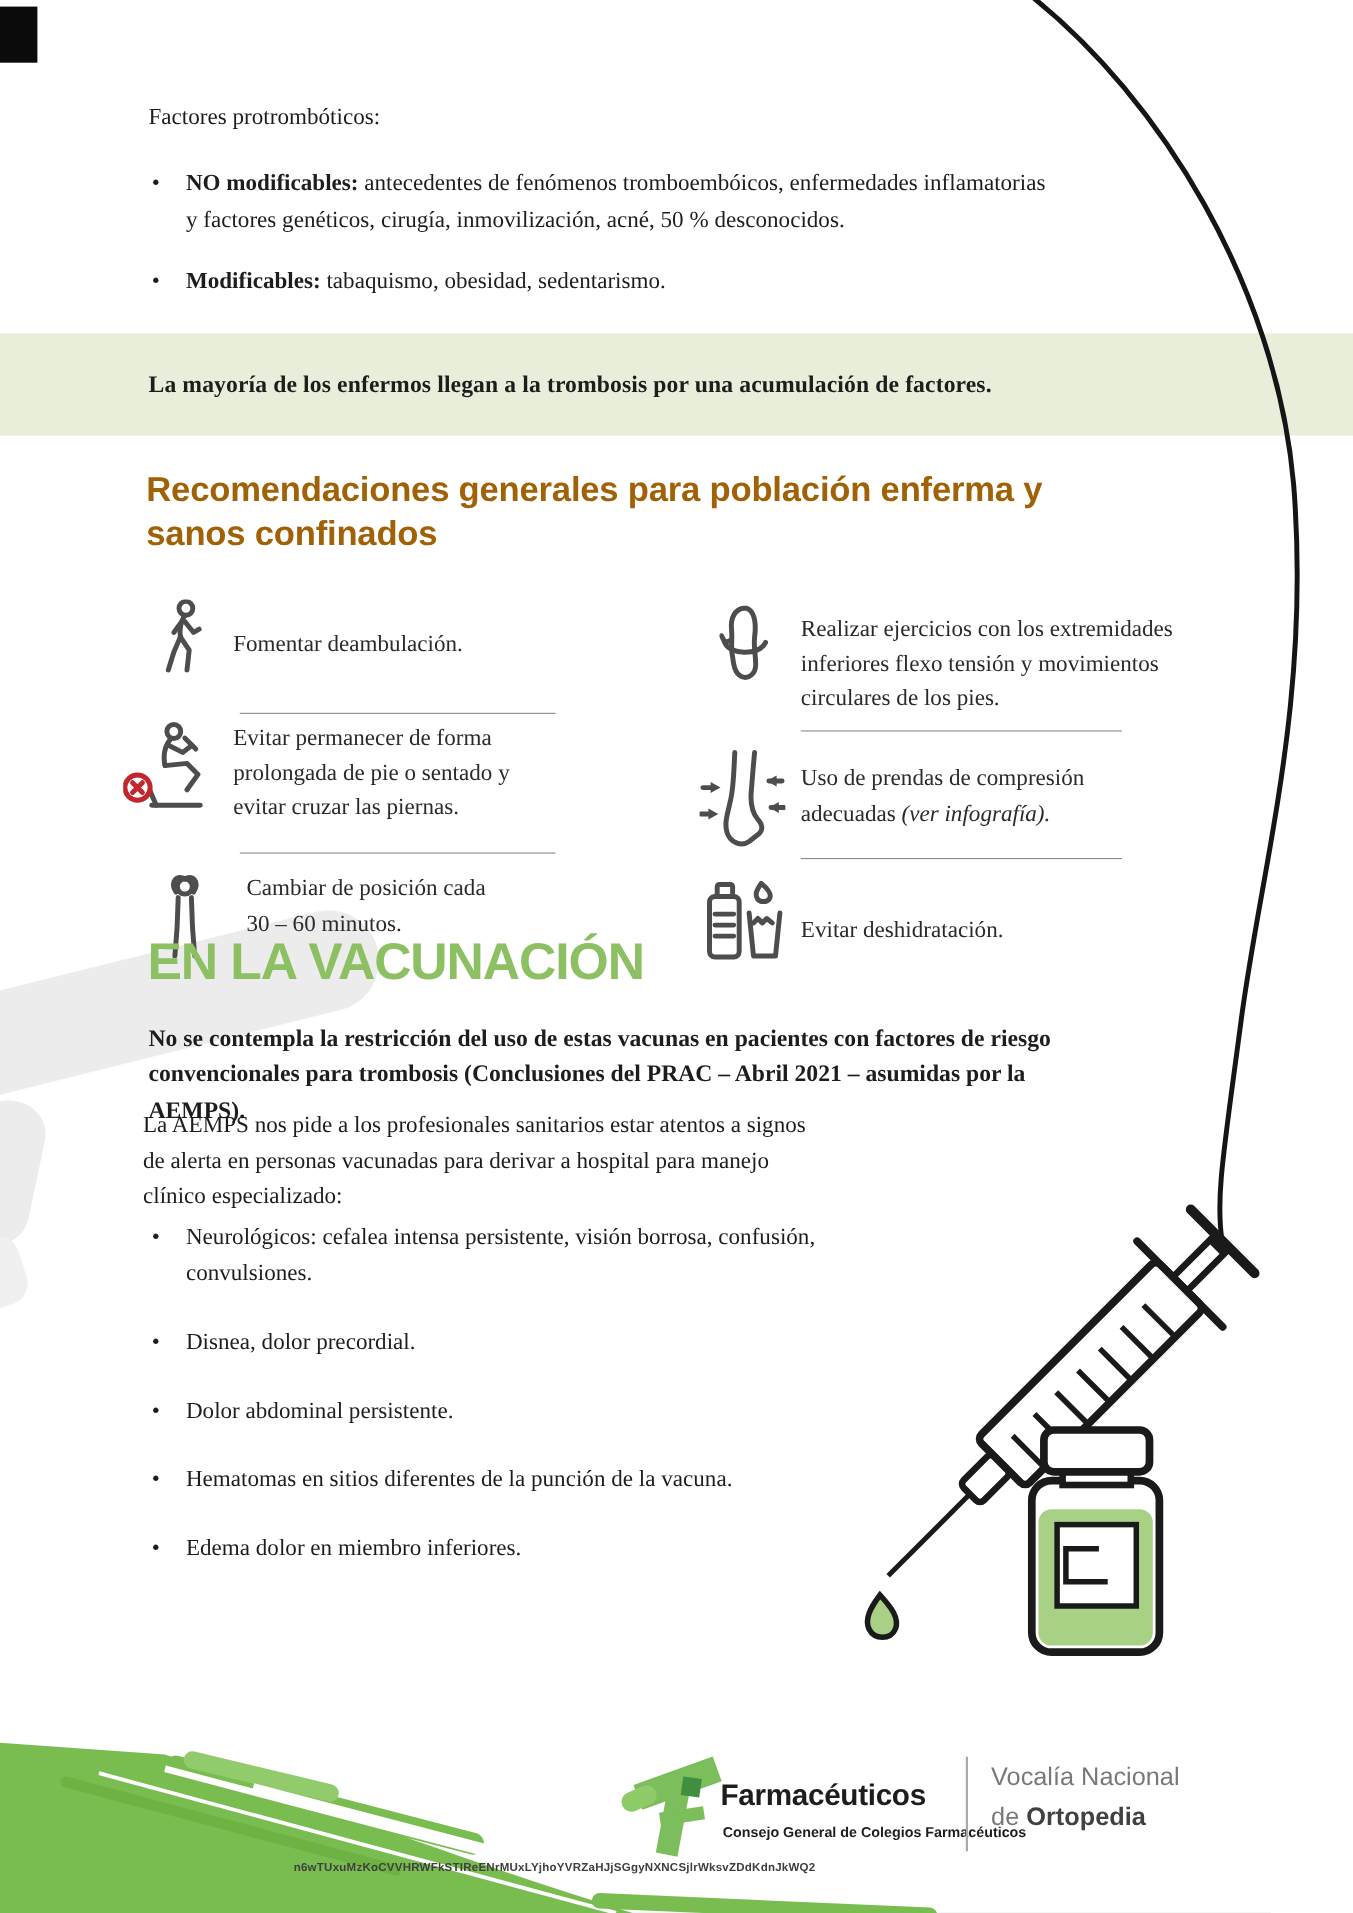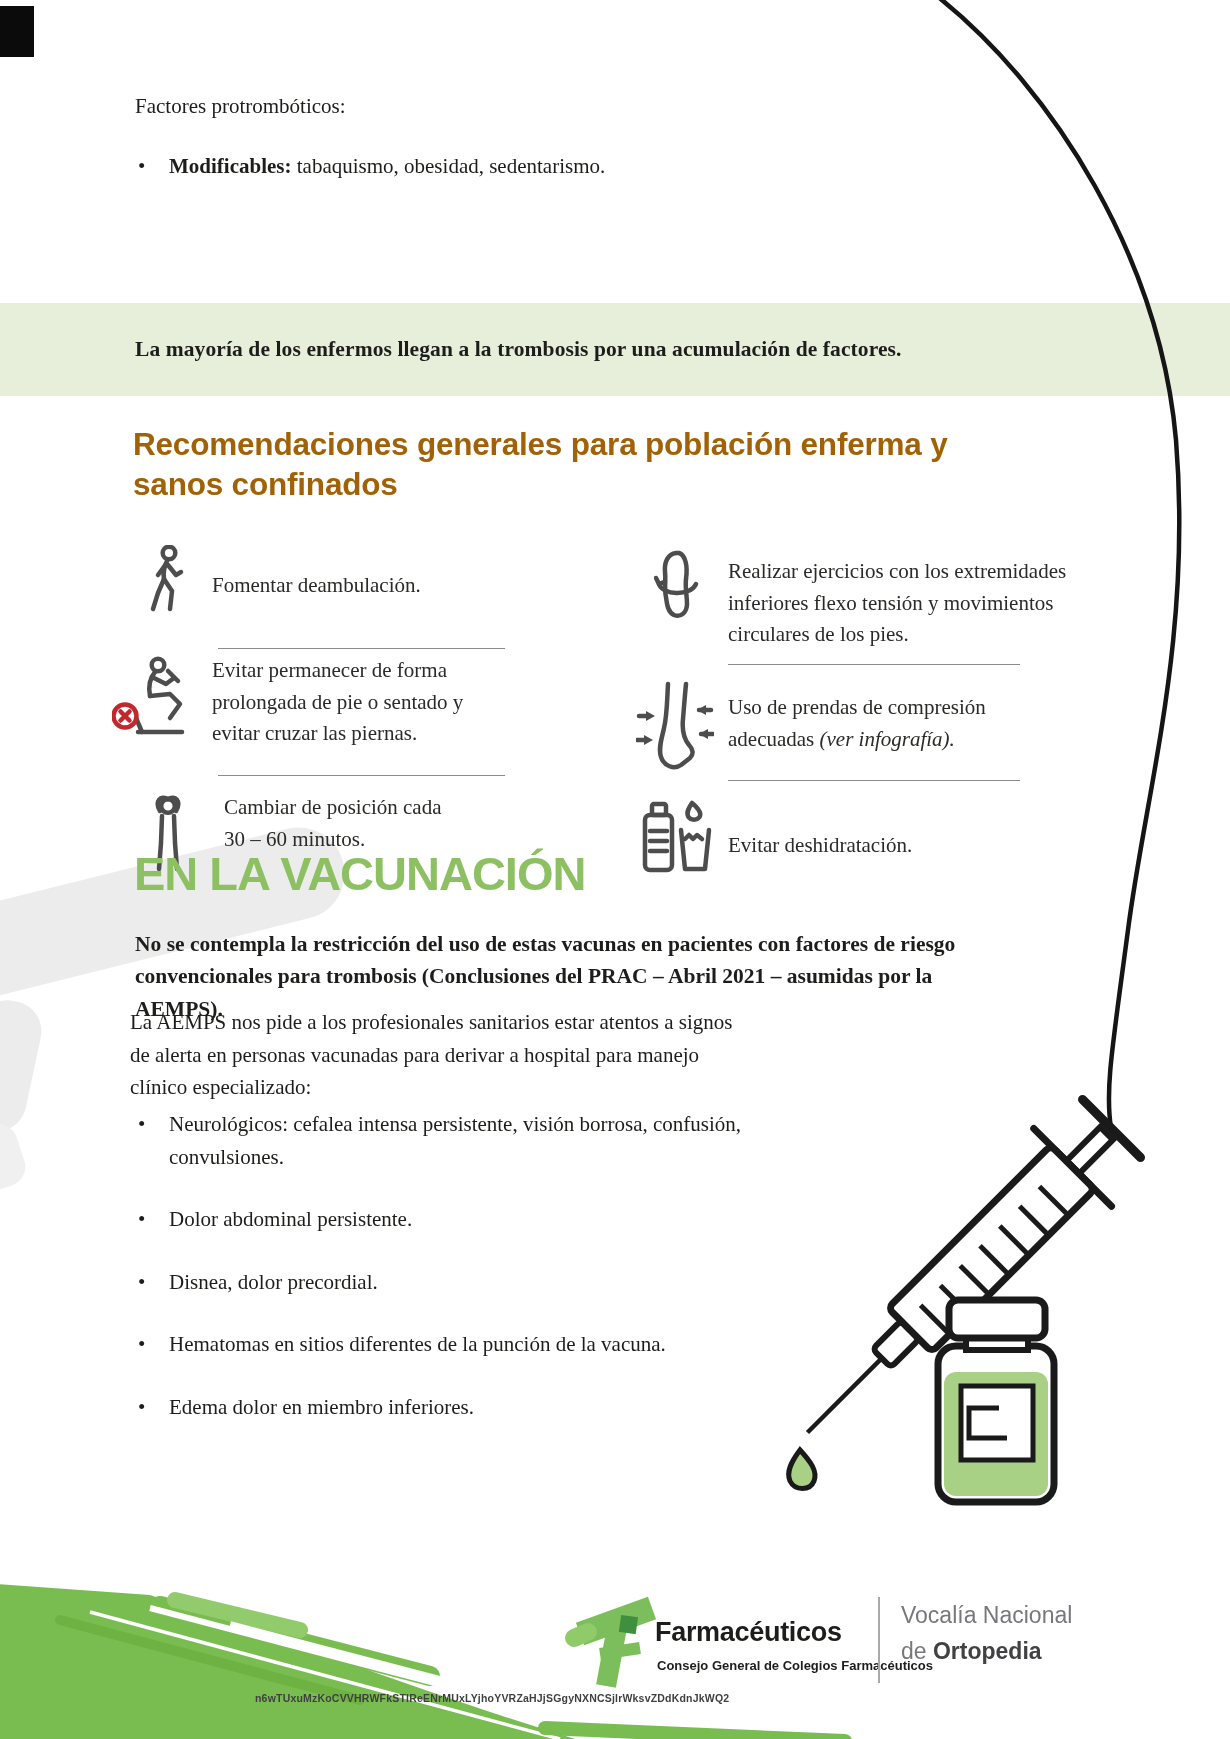--- a/index.html
+++ b/index.html
@@ -7,21 +7,21 @@
         font-family:"Liberation Serif", serif;color:#1d1d1b;}
   svg{display:block;}
   .abs{position:absolute;}
   #art-under,#art-over{position:absolute;left:0;top:0;pointer-events:none;}
   #art-under{z-index:0;}
   .band{position:absolute;left:0;top:303px;width:1230px;height:93px;background:#e7efdb;z-index:1;
         display:flex;align-items:center;}
   .band-text{margin-left:135px;font-weight:700;font-size:21.5px;letter-spacing:.1px;}
   .content{position:absolute;left:0;top:0;width:1230px;height:1522px;z-index:2;}
   #art-over{z-index:3;}
-  .wm{z-index:4;}
+  .wm{z-index:4;margin-left:12px;}
   .intro-title{left:135px;top:94px;font-size:21px;}
   ul.blist{list-style:none;margin:0;padding:0;}
   ul.blist li{position:relative;padding-left:34px;font-size:21px;line-height:1.55;}
   ul.blist li::before{content:"•";position:absolute;left:3px;top:0;font-size:21px;color:#1d1d1b;}
   .intro-bullets{left:135px;top:150px;width:820px;}
   .intro-bullets li + li{margin-top:24px;}
   b.inb{font-weight:700;}
   .rec-title{left:133px;top:424px;width:845px;font-family:"Liberation Sans",sans-serif;
              font-weight:700;font-size:31.5px;line-height:1.27;color:#a16207;letter-spacing:-.2px;}
   .itxt{font-size:21px;line-height:1.5;color:#2a2a28;}
@@ -62,20 +62,21 @@
 
   <div class="band">
     <div class="band-text">La mayoría de los enfermos llegan a la trombosis por una acumulación de factores.</div>
   </div>
 
   <div class="content">
 
     <div class="abs intro-title">Factores protrombóticos:</div>
 
     <ul class="abs blist intro-bullets">
+      <li><b class="inb">NO modificables:</b> <span>antecedentes de fenómenos tromboembóicos, enfermedades inflamatorias y factores genéticos, cirugía, inmovilización, acné, 50 % desconocidos.</span></li>
       <li><b class="inb">Modificables:</b> <span>tabaquismo, obesidad, sedentarismo.</span></li>
     </ul>
 
     <div class="abs rec-title">Recomendaciones generales para población enferma y sanos confinados</div>
 
     <div class="abs" style="left:148px;top:545px;">
       <svg width="38" height="74" viewBox="0 0 38 74" class="ic">
         <circle cx="21" cy="8" r="6.3"></circle>
         <path d="M19 16 C 16 22 15 28 16 34"></path>
         <path d="M16 34 L 10 48 L 5 64"></path>
@@ -152,22 +153,22 @@
       </svg>
     </div>
     <div class="abs itxt" style="left:728px;top:830px;width:300px;">Evitar deshidratación.</div>
 
     <div class="abs vacc-title">EN LA VACUNACIÓN</div>
     <div class="abs vacc-lead">No se contempla la restricción del uso de estas vacunas en pacientes con factores de riesgo convencionales para trombosis (Conclusiones del PRAC – Abril 2021 – asumidas por la AEMPS).</div>
     <div class="abs vacc-par">La AEMPS nos pide a los profesionales sanitarios estar atentos a signos de alerta en personas vacunadas para derivar a hospital para manejo clínico especializado:</div>
 
     <ul class="abs blist symptoms">
       <li>Neurológicos: cefalea intensa persistente, visión borrosa, confusión, convulsiones.</li>
+      <li>Disnea, dolor precordial.</li>
       <li>Dolor abdominal persistente.</li>
-      <li>Disnea, dolor precordial.</li>
       <li>Hematomas en sitios diferentes de la punción de la vacuna.</li>
       <li>Edema dolor en miembro inferiores.</li>
     </ul>
 
     <div class="abs brand-name">Farmacéuticos</div>
     <div class="abs brand-sub">Consejo General de Colegios Farmacéuticos</div>
     <div class="abs fdiv"></div>
     <div class="abs voc1">Vocalía Nacional</div>
     <div class="abs voc2"><span>de </span><b>Ortopedia</b></div>
   </div>

